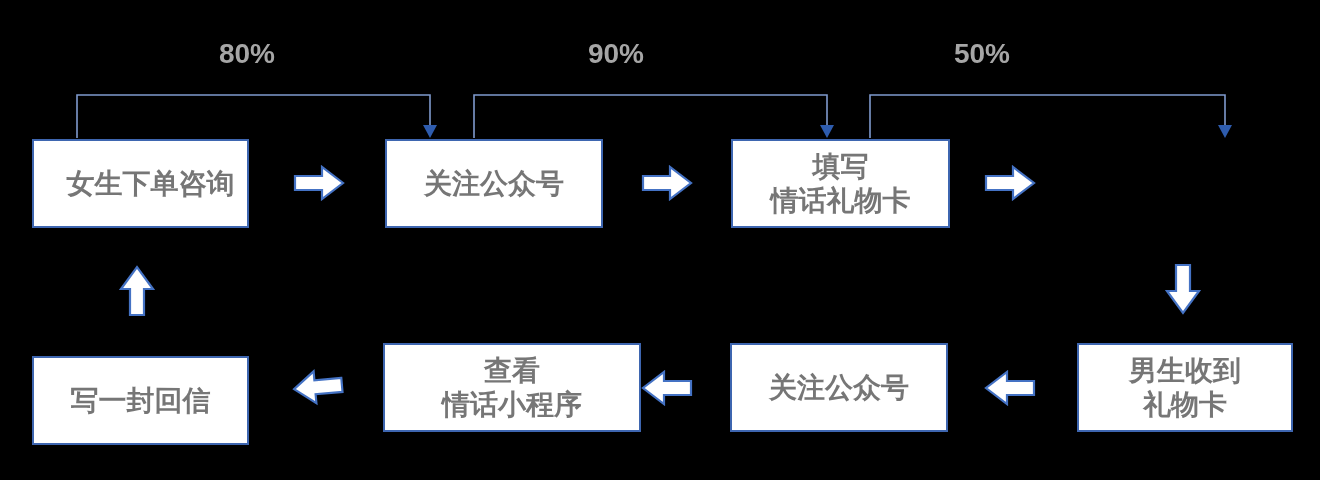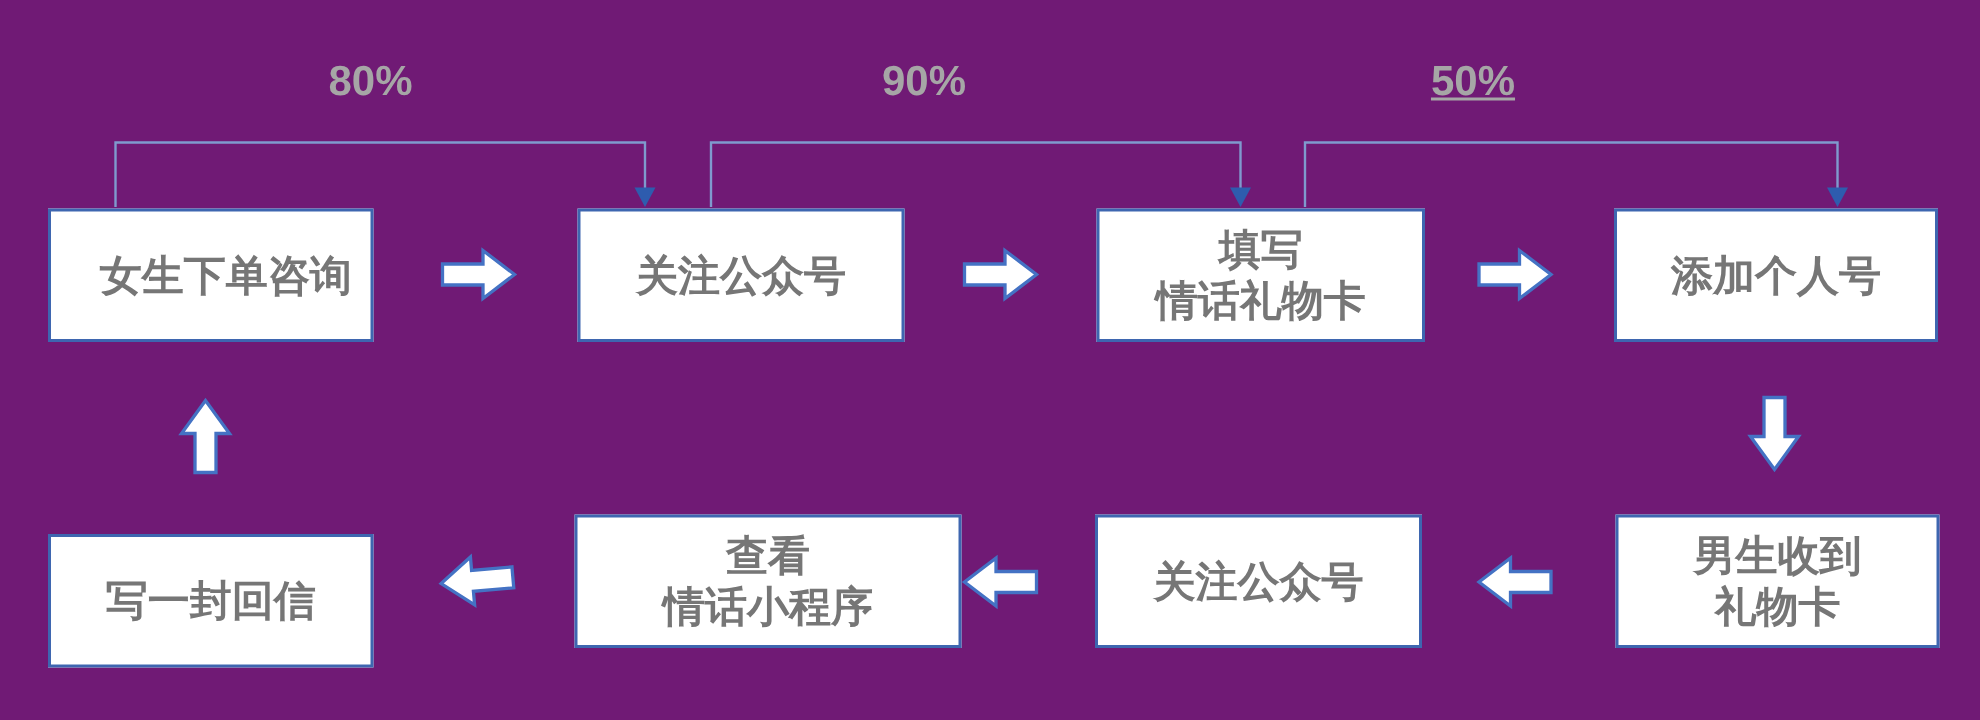--- a/index.html
+++ b/index.html
@@ -4,21 +4,21 @@
 <style>
   * { margin: 0; padding: 0; box-sizing: border-box; }
   html, body { background: #ffffff; }
   body {
     font-family: "Liberation Sans", "DejaVu Sans", sans-serif;
     width: 1320px; height: 480px; overflow: hidden;
   }
   .canvas {
     position: relative;
     width: 1320px; height: 480px;
-    background: #701a75;
+    background: #000000;
   }
   .overlay {
     position: absolute; left: 0; top: 0;
     width: 1320px; height: 480px;
     pointer-events: none;
   }
   .connector-line {
     fill: none;
     stroke: #7f9ace;
     stroke-width: 1.6;
@@ -73,34 +73,31 @@
       <polygon class="connector-head" points="820,125 834,125 827,138"></polygon>
     </g>
     <g>
       <path class="connector-line" d="M870,138 L870,95 L1225,95 L1225,126"></path>
       <polygon class="connector-head" points="1218,125 1232,125 1225,138"></polygon>
     </g>
   </svg>
 
   <div class="rate" style="left:247px;">80%</div>
   <div class="rate" style="left:616px;">90%</div>
-  <div class="rate" style="left:982px;text-decoration:underline;">50%</div>
+  <div class="rate" style="left:982px;">50%</div>
 
   <div class="box" style="left:32px; top:139px; width:217px;padding-left:20px;">
     <span>女生下单咨询</span>
   </div>
   <div class="box" style="left:385px; top:139px; width:218px;">
     <span>关注公众号</span>
   </div>
   <div class="box" style="left:731px; top:139px; width:219px;justify-content:center;">
     <span>填写</span>
     <span>情话礼物卡</span>
-  </div>
-  <div class="box" style="left:1076px; top:139px; width:216px;">
-    <span>添加个人号</span>
   </div>
 
   <div class="box" style="left:1077px; top:343px; width:216px;">
     <span>男生收到</span>
     <span>礼物卡</span>
   </div>
   <div class="box" style="left:730px; top:343px; width:218px;">
     <span>关注公众号</span>
   </div>
   <div class="box" style="left:383px; top:343px; width:258px;">

